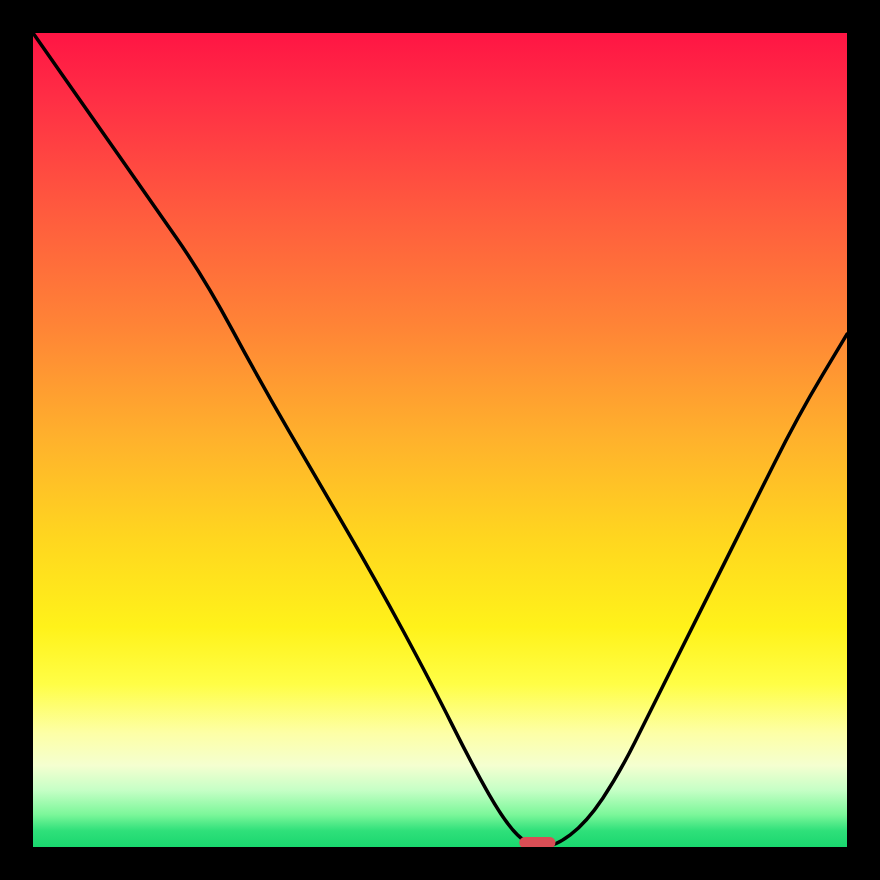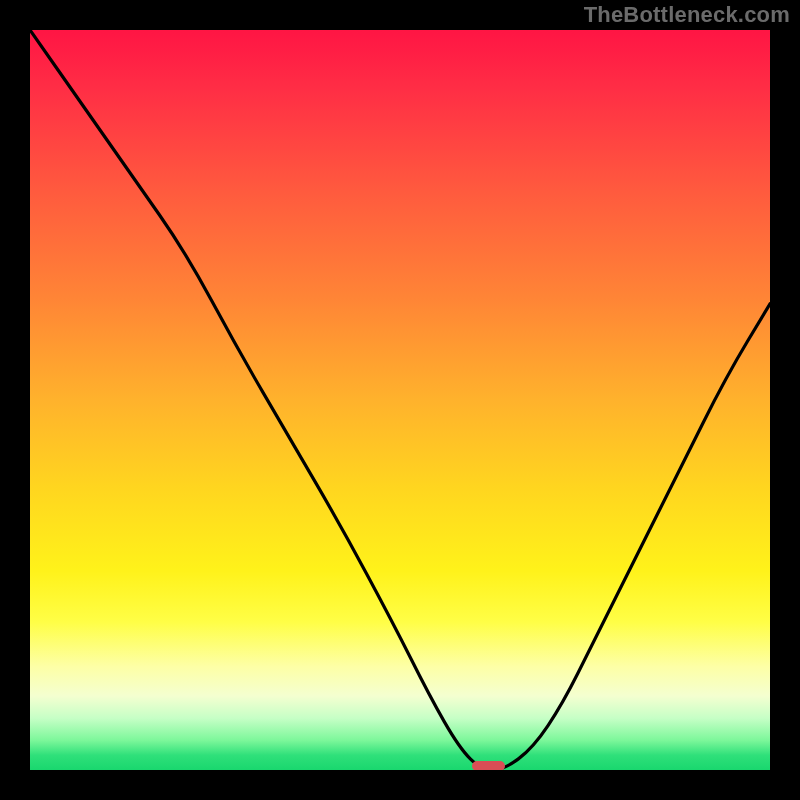--- a/index.html
+++ b/index.html
@@ -65,21 +65,20 @@
     position: absolute;
     background: #d94e55;
     border-radius: 8px;
   }
 </style>
 </head>
 <body>
 
 <div class="wrap">
 
-  <div class="attribution">TheBottleneck.com</div>
 
   <div class="plot-area">
     <div class="gradient"></div>
 
     <svg class="curve" viewBox="0 0 740 740" preserveAspectRatio="none">
       <path id="curve-path" fill="none" stroke="#000" stroke-width="3.2" stroke-linecap="round" stroke-linejoin="round" d="M 0.0 0.0 Q 0.0 0.0 25.9 37.0 Q 51.8 74.0 77.7 111.0 Q 103.6 148.0 129.5 185.0 Q 155.4 222.0 181.3 270.1 Q 207.2 318.2 233.1 362.6 Q 259.0 407.0 284.9 451.4 Q 310.8 495.8 336.7 543.9 Q 362.6 592.0 381.1 629.0 Q 399.6 666.0 414.4 691.9 Q 429.2 717.8 440.3 728.9 Q 451.4 740.0 462.5 740.0 Q 473.6 740.0 488.4 728.9 Q 503.2 717.8 518.0 695.6 Q 532.8 673.4 547.6 643.8 Q 562.4 614.2 584.6 569.8 Q 606.8 525.4 629.0 481.0 Q 651.2 436.6 673.4 392.2 Q 695.6 347.8 717.8 310.8 T 740.0 273.8"></path>
     </svg>
 
     <div id="opt-marker" class="marker" style="left: 442.15px; top: 731.49px; width: 33.3px; height: 9.62px; background: rgb(217, 78, 85);"></div>
   </div>

